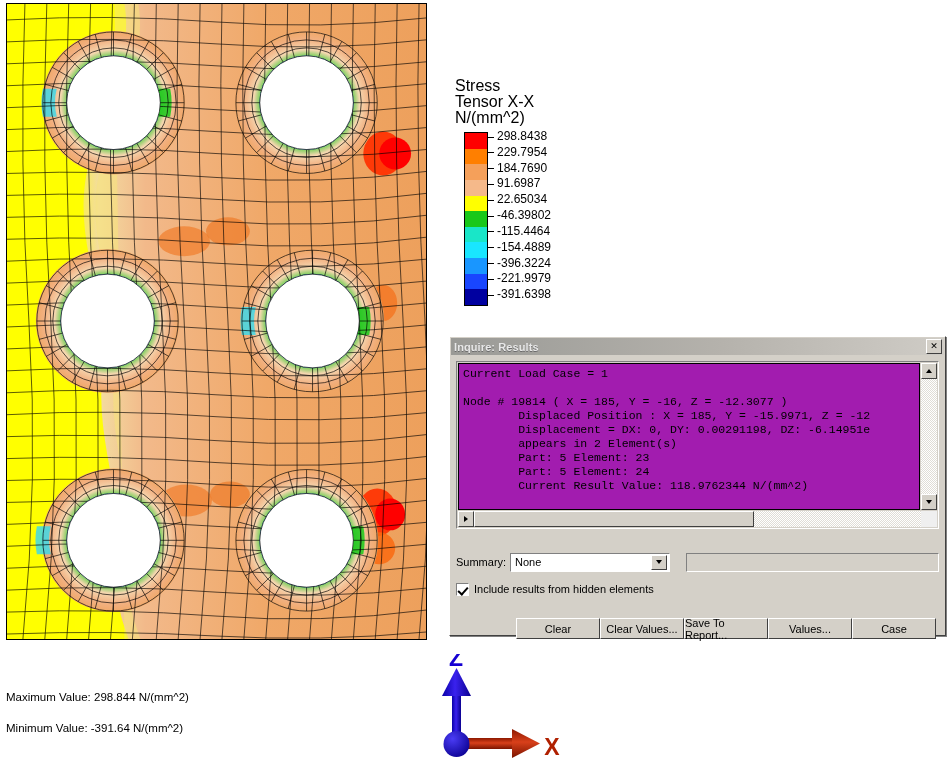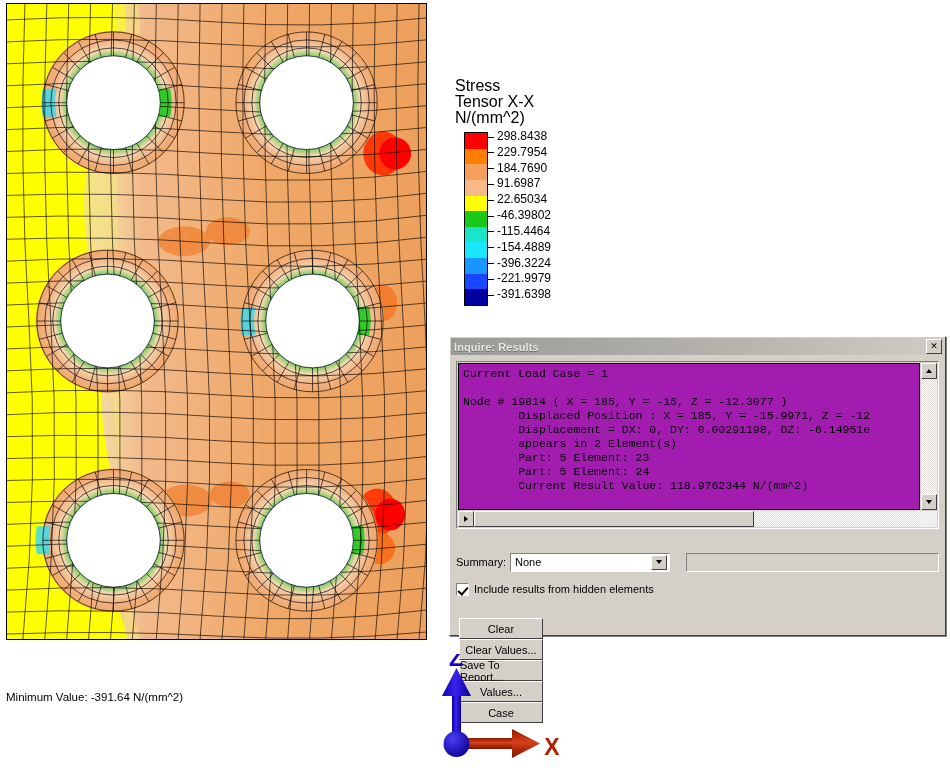--- a/index.html
+++ b/index.html
@@ -254,21 +254,20 @@
     border-right: 2px solid #000; border-bottom: 2px solid #000;
     transform: rotate(42deg);
   }
   #hidden-label { font-size: 11px; }
 
   
   #button-row {
     display: flex; justify-content: flex-end;
     margin-top: 8px;
     padding: 14px 3px;
-    flex-direction: column;
   }
   .dlg-btn {
     width: 84px; height: 21px;
     background: #d4d0c8;
     border-top: 1px solid #fff; border-left: 1px solid #fff;
     border-right: 1px solid #404040; border-bottom: 1px solid #404040;
     box-sizing: border-box;
     font-family: "Liberation Sans", sans-serif;
     font-size: 11px; color: #000;
     display: flex; align-items: center; justify-content: center;
@@ -756,20 +755,21 @@
       <div class="dlg-btn">Clear Values...</div>
       <div class="dlg-btn">Save To Report...</div>
       <div class="dlg-btn">Values...</div>
       <div class="dlg-btn">Case</div>
     </div>
 
   </div>
 </div>
 
 <div id="status-block">
+  <div>Maximum Value: 298.844 N/(mm^2)</div>
   <div>Minimum Value: -391.64 N/(mm^2)</div>
 </div>
 
 <div id="axis-triad">
   <svg width="150" height="110" viewBox="0 0 150 110">
     <defs>
       <linearGradient id="zgrad" x1="0" y1="0" x2="1" y2="0">
         <stop offset="0" stop-color="#0a00a8"></stop>
         <stop offset="0.45" stop-color="#3a22ee"></stop>
         <stop offset="1" stop-color="#0a0090"></stop>

